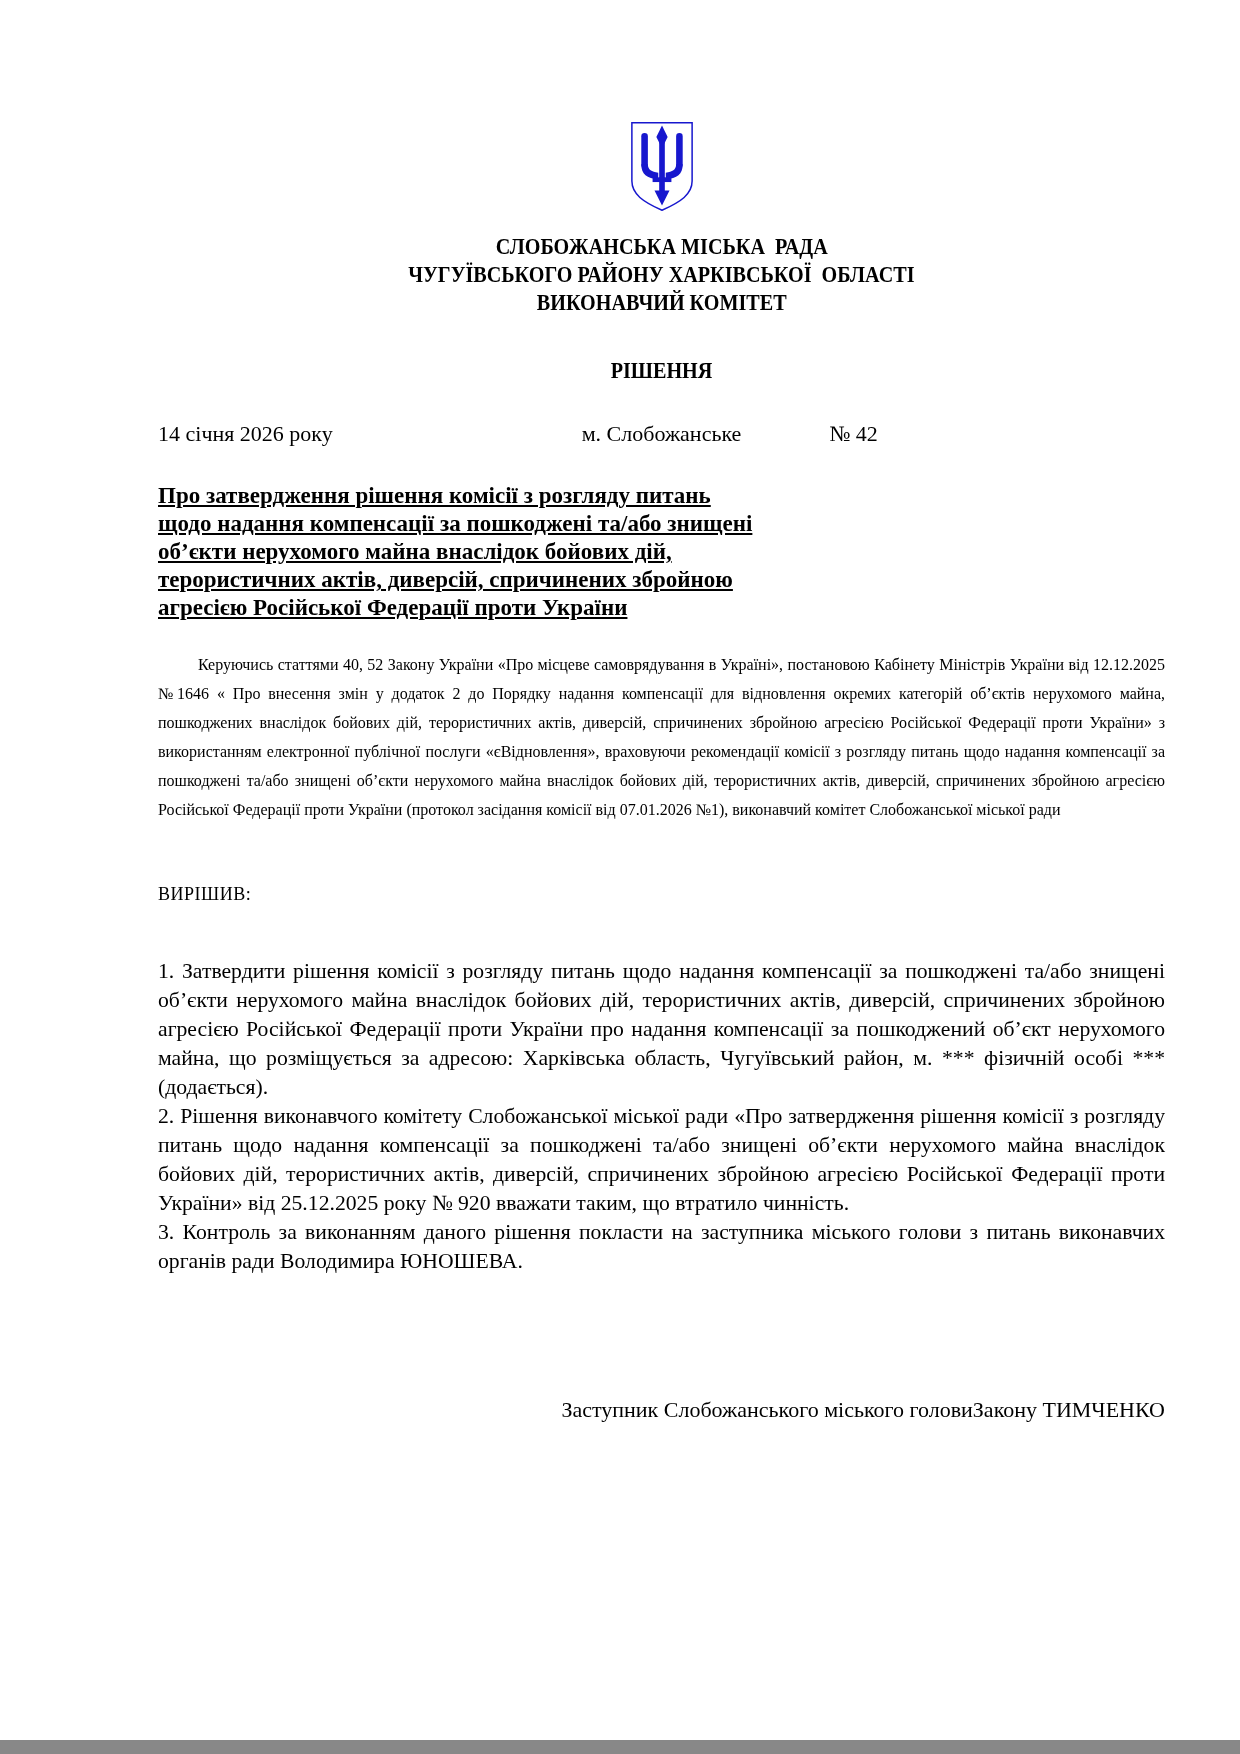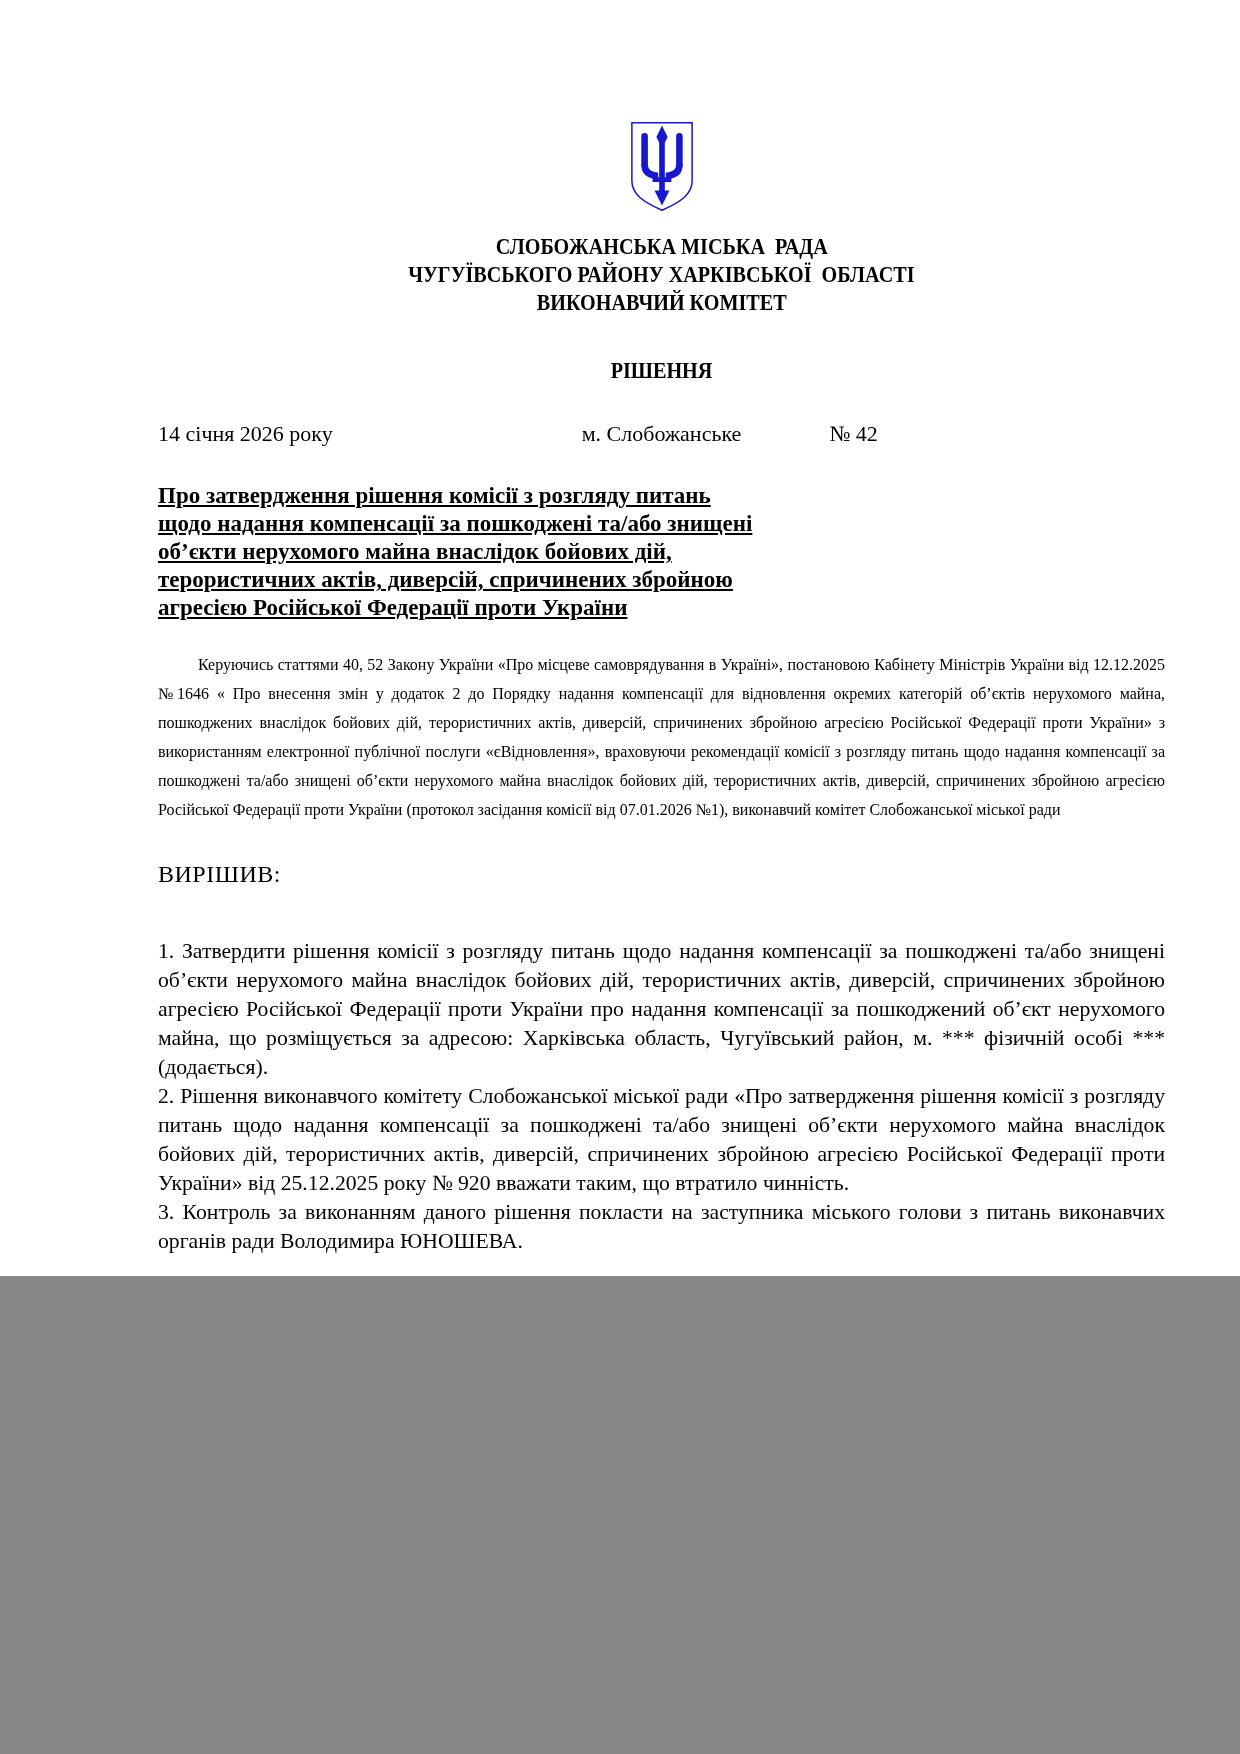--- a/index.html
+++ b/index.html
@@ -1,18 +1,18 @@
 <!DOCTYPE html>
 <html lang="uk"><head>
 <meta charset="utf-8">
 <style>
   html,body{margin:0;padding:0;background:#888;}
   .page{
     position:relative;
-    width:1240px;height:1276px;
+    width:1240px;height:1740px;
     margin:0 auto;
     background:#ffffff;
     color:#000;
     font-family:"Liberation Serif","DejaVu Serif",serif;
     overflow:hidden;
     box-sizing:border-box;
   }
   .content{
     margin-left:158px;
     margin-right:75px; 
@@ -67,22 +67,22 @@
   }
   
   .preamble{
     margin:28px 0 0 0;
     font-size:16px;
     line-height:29px;
     text-align:justify;
     text-indent:40px;
   }
   .resolved{
-    margin-top:36px;
-    font-size:24px;
+    margin-top:56px;
+    font-size:18px;
     line-height:29px;
     letter-spacing:0.5px;
   }
   .items{margin-top:48px;}
   .items p{
     margin:0;
     font-size:21.7px;
     line-height:29px;
     text-align:justify;
   }

